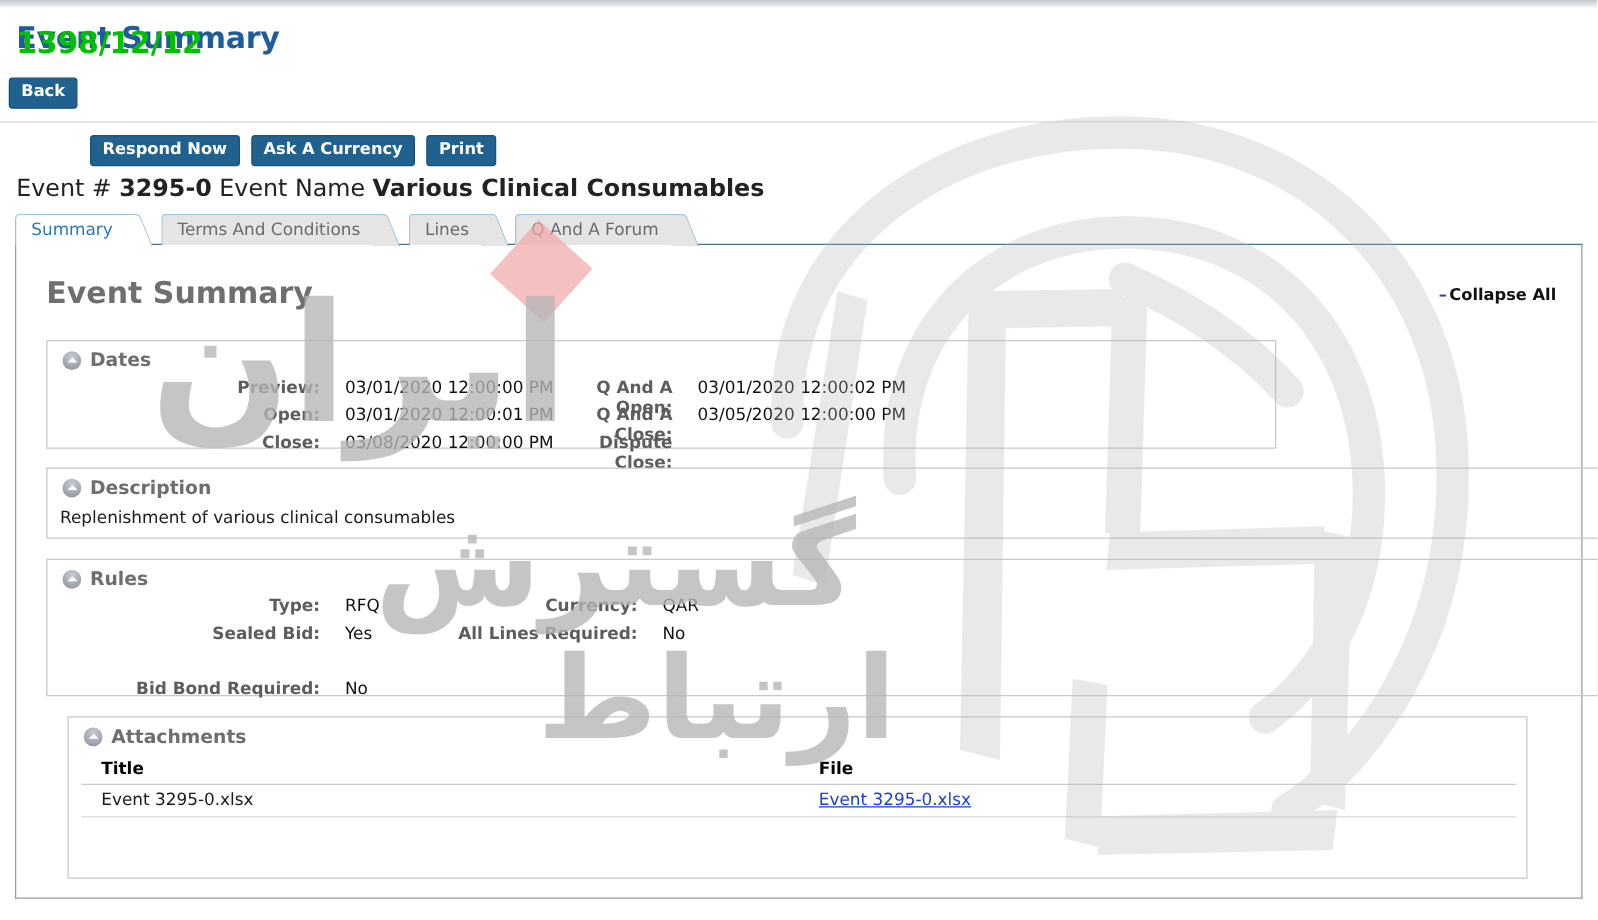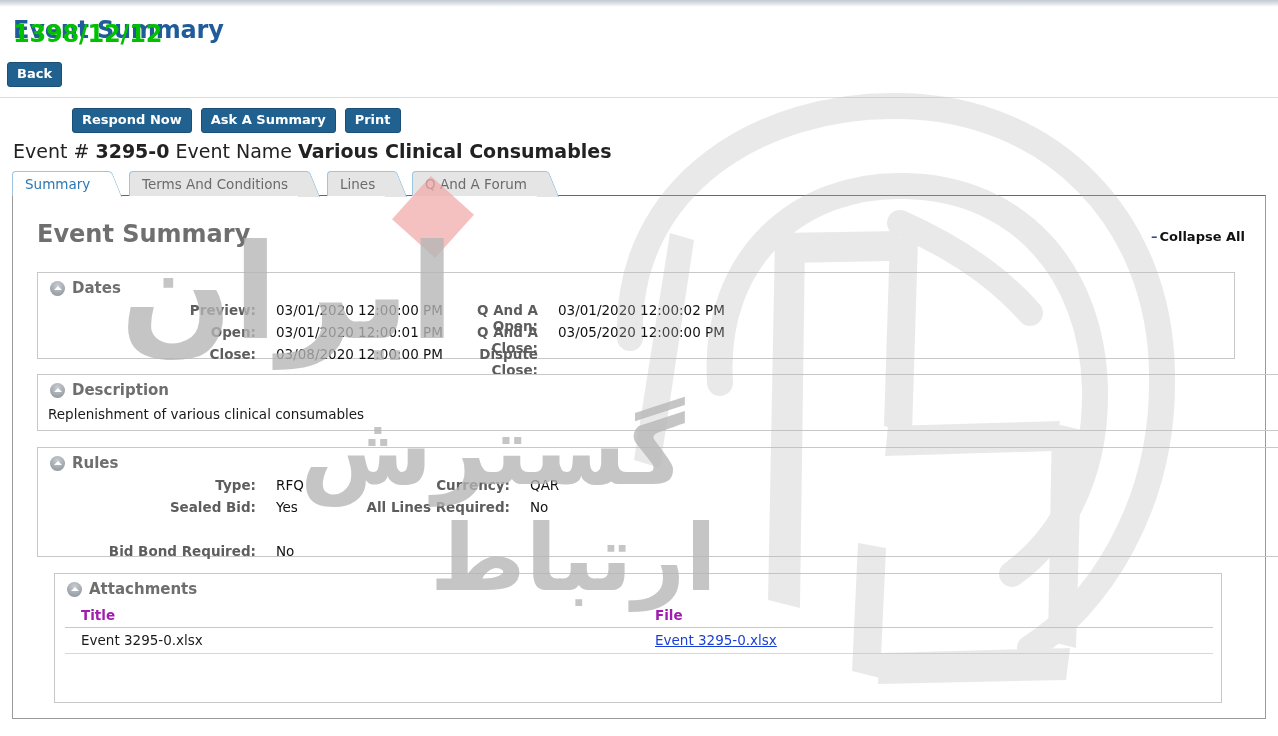--- a/index.html
+++ b/index.html
@@ -258,21 +258,21 @@
   .att-table {
     position: absolute;
     left: 10px; top: 30px;
     width: 1148px;
     border-collapse: collapse;
     font-size: 13.5px;
   }
   .att-table th {
     text-align: left;
     font-weight: bold;
-    color: #a21caf;
+    color: #000000;
     padding: 3px 0 4px 16px;
     border-bottom: 1px solid #c8c8c8;
     font-size: 13.5px;
   }
   .att-table td {
     padding: 4px 0 5px 16px;
     color: #1a1a1a;
     border-bottom: 1px solid #d8d8d8;
   }
   .att-table a {
@@ -292,21 +292,21 @@
     <div class="page-title">Event Summary</div>
     <div class="page-title-overlay">1398/12/12</div>
   </div>
 
   <div class="btn back-btn">Back</div>
 
   <div class="hr-divider"></div>
 
   <div class="action-bar">
     <div class="btn">Respond Now</div>
-    <div class="btn">Ask A Summary</div>
+    <div class="btn">Ask A Currency</div>
     <div class="btn">Print</div>
   </div>
 
   <div class="event-line">
     <span>Event #</span>
     <b>3295-0</b>
     <span>Event Name</span>
     <b>Various Clinical Consumables</b>
   </div>
 
@@ -330,21 +330,21 @@
   </div>
 
   <div class="content-panel">
 
     <div class="section-title">Event Summary</div>
 
     <div class="collapse-all">
       <span class="minus">–</span><span>Collapse All</span>
     </div>
 
-    <div class="box" style="left:24px; top:76px; width:1198px; height:87px;">
+    <div class="box" style="left:24px; top:76px; width:984px; height:87px;">
       <div class="box-head">
         <span class="collapse-ico"></span>
         <span>Dates</span>
       </div>
 
       <div class="kv-grid" style="left:10px; top:29px;">
         <div class="kv-row">
           <span class="kv-label" style="width:228px;">Preview:</span>
           <span class="kv-value">03/01/2020 12:00:00 PM</span>
         </div>

